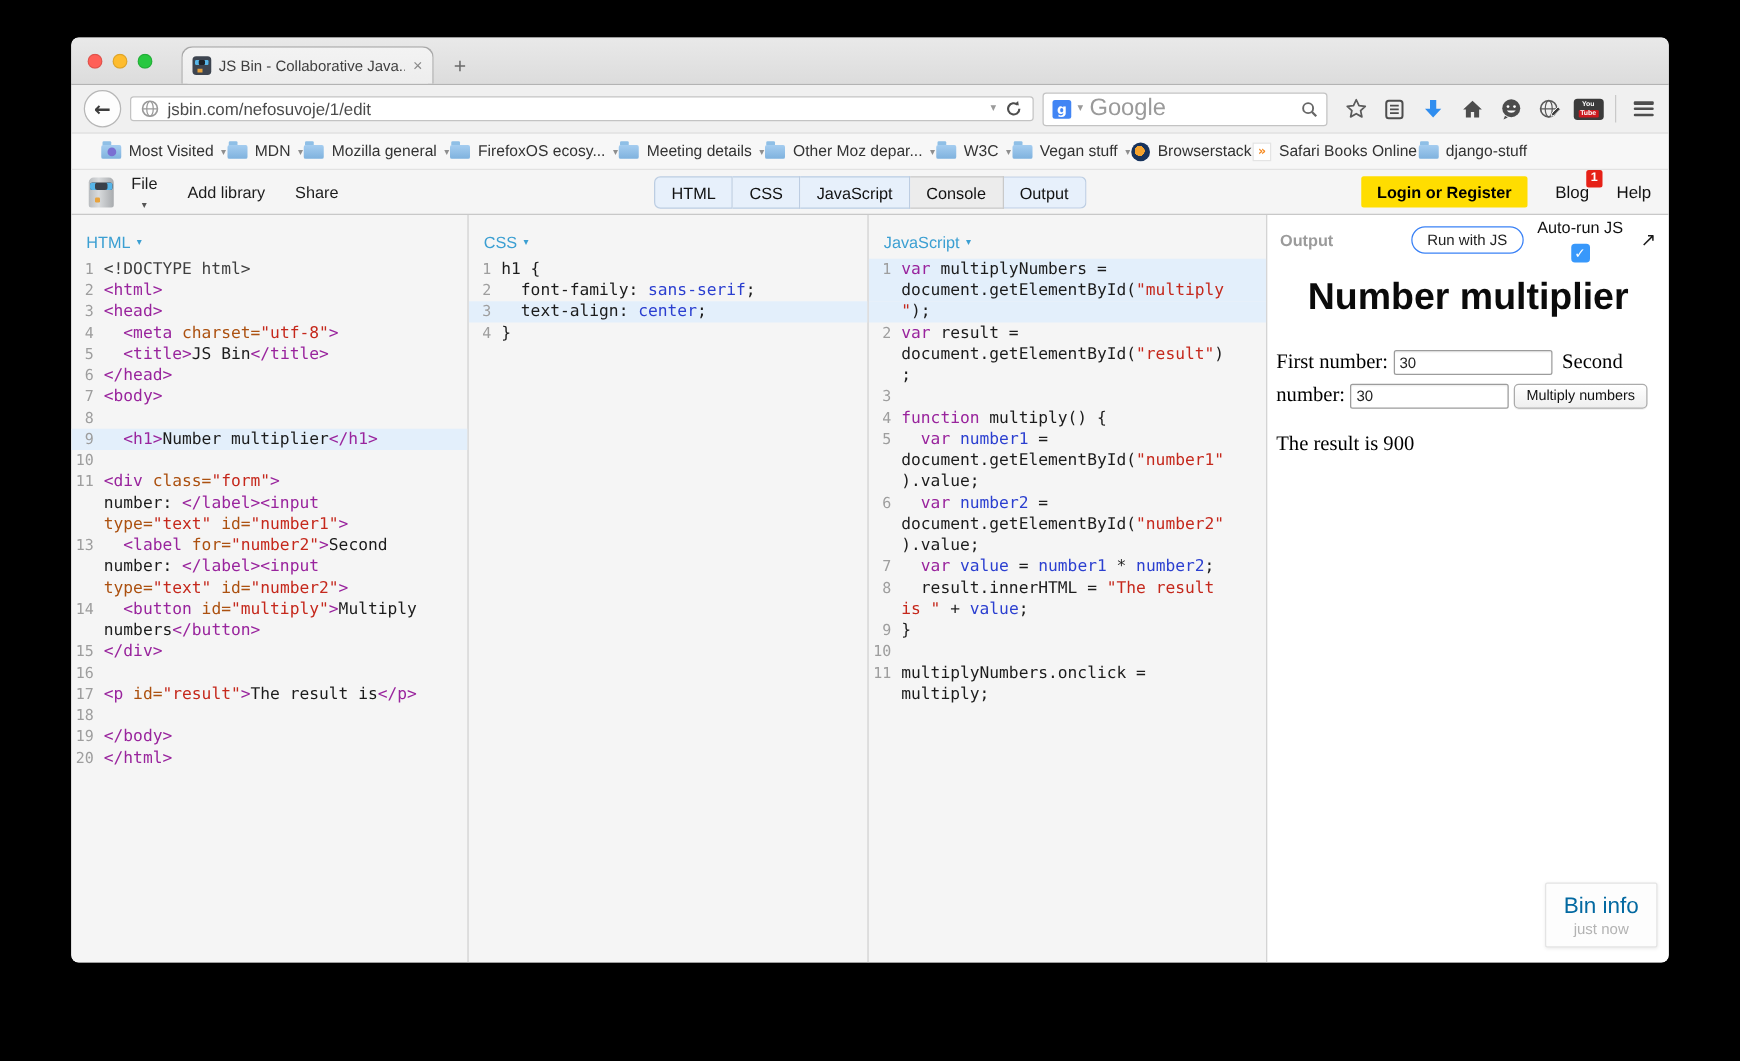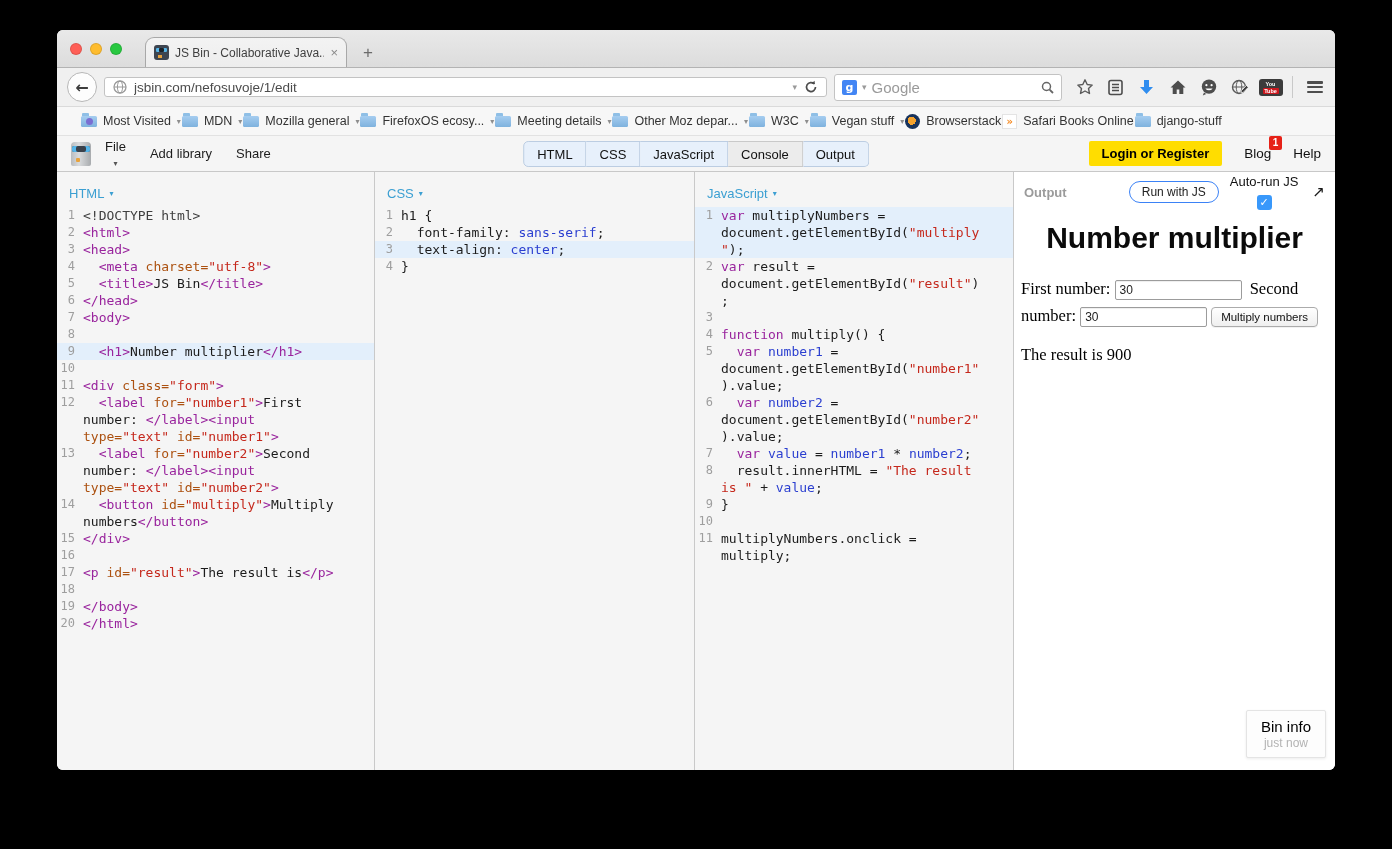--- a/index.html
+++ b/index.html
@@ -34,21 +34,21 @@
              color:#3d3d3d; flex:none; font-family:"DejaVu Sans", sans-serif; }
   .urlfield { flex:none; width:723px; height:20px; background:#fff; border:1px solid #c3c3c3; border-radius:3px;
               display:flex; align-items:center; padding:0 8px; gap:7px; }
   .url-text { flex:1; border:none; outline:none; font-size:13.5px; color:#4c4c4c; background:transparent;
               font-family:"Liberation Sans", sans-serif; }
   .url-caret { color:#9a9a9a; font-size:9px; font-family:"DejaVu Sans", sans-serif; }
   .searchfield { flex:none; width:228px; height:27px; background:#fff; border:1px solid #c3c3c3; border-radius:3px;
                  display:flex; align-items:center; padding:0 7px; gap:5px; }
   .gicon { width:15px; height:15px; background:#4285f4; border-radius:2px; color:#fff; font:bold 11px/15px "DejaVu Sans", sans-serif;
            text-align:center; flex:none; }
-  .search-placeholder { flex:1; font-size:15px; color:#9a9a9a; }
+  .search-placeholder { flex:1; font-size:19px; color:#9a9a9a; }
   .navicons { display:flex; align-items:center; gap:4px; margin-left:2px; }
   .nicon { width:27px; height:27px; display:flex; align-items:center; justify-content:center; border-radius:3px; }
   .sep { width:1px; height:22px; background:#c9c9c9; margin:0 4px; }
   .hamburger { width:16px; height:12px; display:flex; flex-direction:column; justify-content:space-between; }
   .hamburger i { height:2.5px; background:#4d4d4d; border-radius:1px; }
   .yt { width:24px; height:17px; background:#3b3b3b; border-radius:3px; color:#fff; text-align:center;
         font:bold 5.5px/6px "Liberation Sans", sans-serif; padding-top:2px; }
   .yt b { display:block; background:#cc181e; border-radius:1px; margin:1px 4px 0; color:#fff; }
 
   
@@ -121,21 +121,21 @@
   .out-form { padding:0 7px; font:16.5px/27px "Liberation Serif", serif; color:#000; }
   .out-form input { width:127px; height:20px; border:1px solid #9c9c9c; border-radius:2px;
                     font:12px "Liberation Sans", sans-serif; color:#222; padding:0 4px; vertical-align:middle;
                     margin-right:4px; box-shadow:inset 0 1px 1px rgba(0,0,0,.07); }
   .out-form button { font:11.5px "Liberation Sans", sans-serif; color:#111; border:1px solid #ababab;
                      border-radius:4px; background:linear-gradient(#ffffff,#efefef); padding:3px 9px;
                      vertical-align:middle; box-shadow:0 1px 0 rgba(0,0,0,.05); }
   .out-result { padding:0 7px; margin-top:16px; font:16.5px "Liberation Serif", serif; color:#000; }
   .bininfo { position:absolute; right:9px; bottom:12px; background:#fdfdfd; border:1px solid #e4e4e4;
              border-radius:2px; padding:7px 14px; text-align:center; box-shadow:0 1px 3px rgba(0,0,0,.08); }
-  .bi-title { font-size:15px; color:#000000; }
+  .bi-title { font-size:18px; color:#0369a1; }
   .bi-time { font-size:12px; color:#b3b3b3; margin-top:1px; }
 
   svg { display:block; }
 </style>
 </head>
 <body>
 
 <div class="stage">
   <div class="window">
 
@@ -367,24 +367,20 @@
             </div>
             <div class="crow">
               <span class="gut">10</span>
               <span class="ctext">&nbsp;</span>
             </div>
             <div class="crow">
               <span class="gut">11</span>
               <span class="ctext"><span class="tk-t">&lt;div</span><span class="tk-a"> class=</span><span class="tk-s">"form"</span><span class="tk-t">&gt;</span></span>
             </div>
             <div class="crow">
-              <span class="gut">12</span>
-              <span class="ctext"><span class="tk-p">  </span><span class="tk-t">&lt;label</span><span class="tk-a"> for=</span><span class="tk-s">"number1"</span><span class="tk-t">&gt;</span><span class="tk-p">First</span></span>
-            </div>
-            <div class="crow">
               <span class="gut"></span>
               <span class="ctext"><span class="tk-p">number: </span><span class="tk-t">&lt;/label&gt;&lt;input</span></span>
             </div>
             <div class="crow">
               <span class="gut"></span>
               <span class="ctext"><span class="tk-a">type=</span><span class="tk-s">"text"</span><span class="tk-a"> id=</span><span class="tk-s">"number1"</span><span class="tk-t">&gt;</span></span>
             </div>
             <div class="crow">
               <span class="gut">13</span>
               <span class="ctext"><span class="tk-p">  </span><span class="tk-t">&lt;label</span><span class="tk-a"> for=</span><span class="tk-s">"number2"</span><span class="tk-t">&gt;</span><span class="tk-p">Second</span></span>

